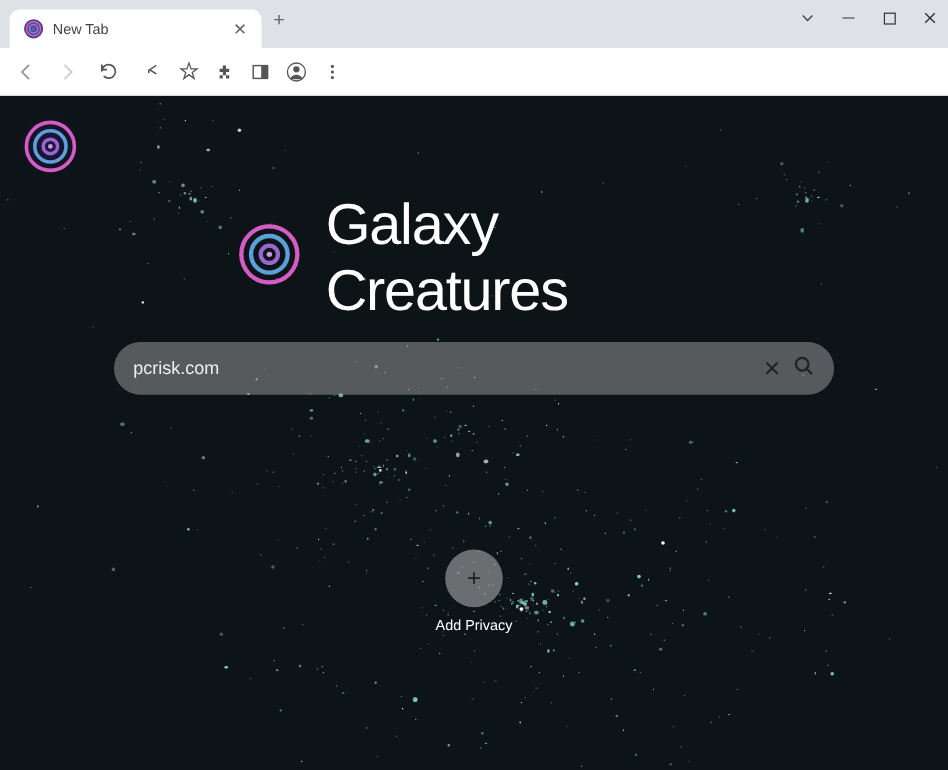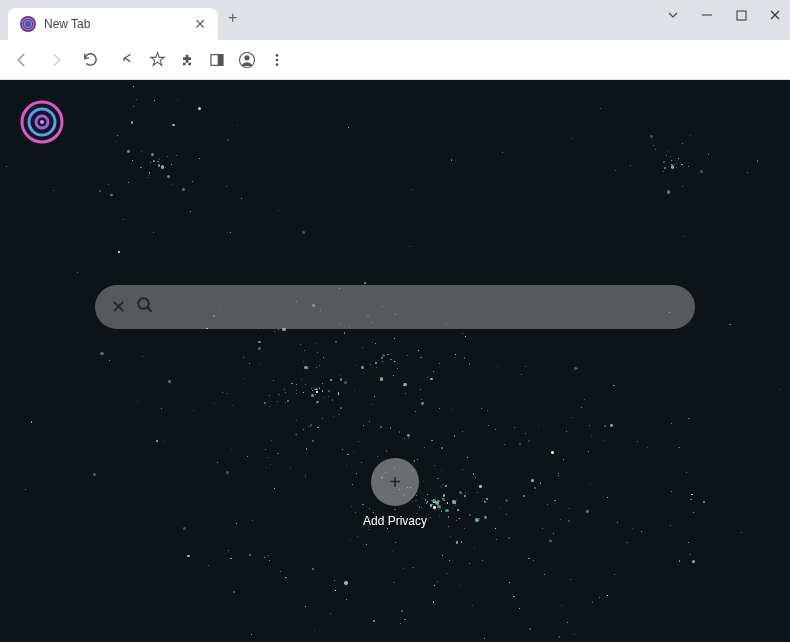--- a/index.html
+++ b/index.html
@@ -702,22 +702,34 @@
     <div class="spiral-icon">
       <svg viewBox="0 0 48 48">
           <circle cx="24" cy="24" r="20" fill="none" stroke="#d85bc5" stroke-width="3"></circle>
           <circle cx="24" cy="24" r="13" fill="none" stroke="#5ba0d8" stroke-width="3"></circle>
           <circle cx="24" cy="24" r="6" fill="none" stroke="#9966cc" stroke-width="3"></circle>
           <circle cx="24" cy="24" r="2" fill="#c799e8"></circle>
         </svg>
     </div>
   </div>
 
+  <div class="hero">
+    <div class="hero-logo">
+      <svg viewBox="0 0 60 60">
+          <circle cx="30" cy="30" r="26" fill="none" stroke="#d85bc5" stroke-width="4"></circle>
+          <circle cx="30" cy="30" r="17" fill="none" stroke="#5ba0d8" stroke-width="4"></circle>
+          <circle cx="30" cy="30" r="8" fill="none" stroke="#9966cc" stroke-width="4"></circle>
+          <circle cx="30" cy="30" r="2.5" fill="#c799e8"></circle>
+        </svg>
+    </div>
+    <h1 class="hero-title">Galaxy Creatures</h1>
+  </div>
 
   <div class="searchbar">
+    <input class="search-input" value="pcrisk.com" style="">
     <span class="search-clear">✕</span>
     <span class="search-go"><svg width="18" height="18" viewBox="0 0 24 24">
           <circle cx="10" cy="10" r="7" stroke="#222" stroke-width="2.5" fill="none"></circle>
           <line x1="15" y1="15" x2="21" y2="21" stroke="#222" stroke-width="2.5"></line>
         </svg></span>
   </div>
 
   <div class="shortcut">
     <div class="shortcut-btn">+</div>
     <span class="shortcut-label">Add Privacy</span>

